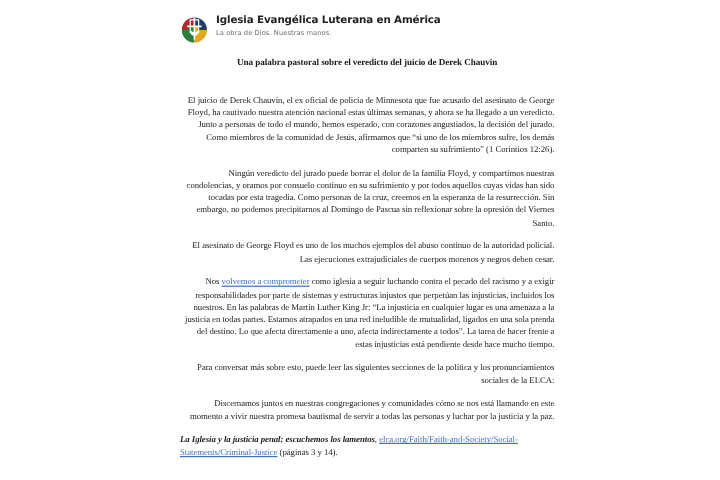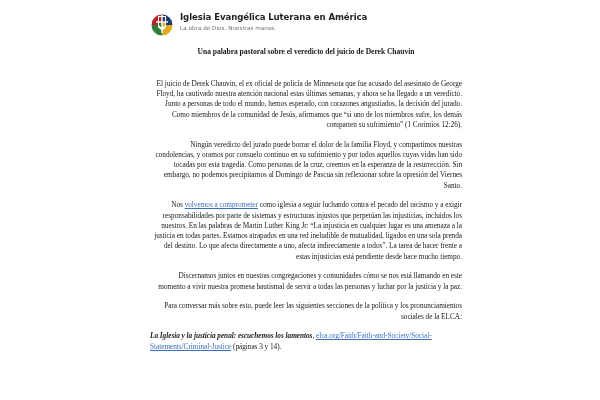--- a/index.html
+++ b/index.html
@@ -148,24 +148,25 @@
   </div>
 
   <div class="doc">
 
     <h1 class="doc-title">Una palabra pastoral sobre el veredicto del juicio de Derek Chauvin</h1>
 
     <p class="para">El juicio de Derek Chauvin, el ex oficial de policía de Minnesota que fue acusado del asesinato de George Floyd, ha cautivado nuestra atención nacional estas últimas semanas, y ahora se ha llegado a un veredicto. Junto a personas de todo el mundo, hemos esperado, con corazones angustiados, la decisión del jurado. Como miembros de la comunidad de Jesús, afirmamos que “si uno de los miembros sufre, los demás comparten su sufrimiento” (1 Corintios 12:26).</p>
 
     <p class="para">Ningún veredicto del jurado puede borrar el dolor de la familia Floyd, y compartimos nuestras condolencias, y oramos por consuelo continuo en su sufrimiento y por todos aquellos cuyas vidas han sido tocadas por esta tragedia. Como personas de la cruz, creemos en la esperanza de la resurrección. Sin embargo, no podemos precipitarnos al Domingo de Pascua sin reflexionar sobre la opresión del Viernes Santo.</p>
 
+    <p class="para">El asesinato de George Floyd es uno de los muchos ejemplos del abuso continuo de la autoridad policial. Las ejecuciones extrajudiciales de cuerpos morenos y negros deben cesar.</p>
 
     <p class="para"><span>Nos </span><a class="link" href="#">volvemos a comprometer</a><span> como iglesia a seguir luchando contra el pecado del racismo y a exigir responsabilidades por parte de sistemas y estructuras injustos que perpetúan las injusticias, incluidos los nuestros. En las palabras de Martin Luther King Jr: “La injusticia en cualquier lugar es una amenaza a la justicia en todas partes. Estamos atrapados en una red ineludible de mutualidad, ligados en una sola prenda del destino. Lo que afecta directamente a uno, afecta indirectamente a todos”. La tarea de hacer frente a estas injusticias está pendiente desde hace mucho tiempo.</span></p>
 
+    <p class="para">Para conversar más sobre esto, puede leer las siguientes secciones de la política y los pronunciamientos sociales de la ELCA:</p>
+
     <p class="para">Discernamos juntos en nuestras congregaciones y comunidades cómo se nos está llamando en este momento a vivir nuestra promesa bautismal de servir a todas las personas y luchar por la justicia y la paz.</p>
-
-    <p class="para">Para conversar más sobre esto, puede leer las siguientes secciones de la política y los pronunciamientos sociales de la ELCA:</p>
 
     <p class="resource"><span class="res-title">La Iglesia y la justicia penal: escuchemos los lamentos</span><span>, </span><a class="link" href="#">elca.org/Faith/Faith-and-Society/Social-Statements/Criminal-Justice</a><span> (páginas 3 y 14).</span></p>
 
 
   </div>
 </div>
 
 </body></html>

